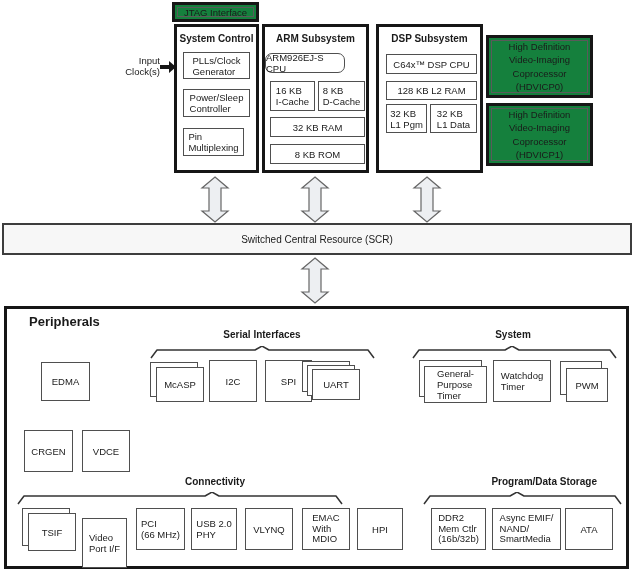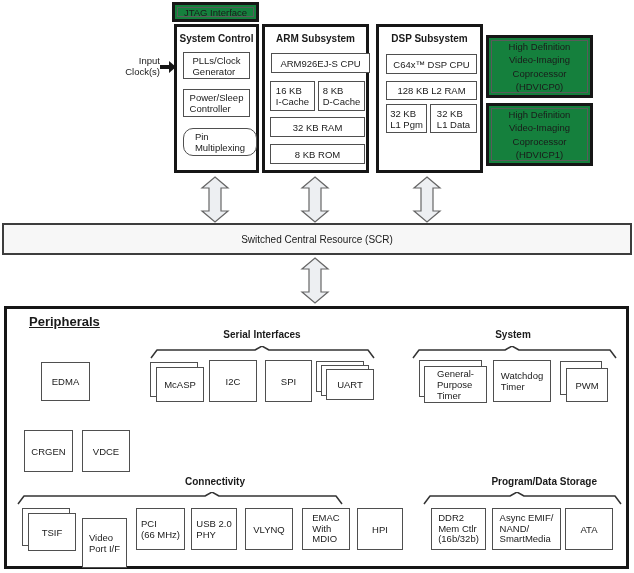--- a/index.html
+++ b/index.html
@@ -16,21 +16,21 @@
     display:flex;align-items:center;justify-content:center;text-align:center;}
   
   .pbox{position:absolute;box-sizing:border-box;border:1.5px solid #4f4f4f;background:#fff;
     display:flex;align-items:center;justify-content:center;text-align:left;}
   .lbl{white-space:pre-line;font-size:9.5px;line-height:11px;}
   .title{font-weight:bold;font-size:10px;text-align:center;}
   .grouplabel{position:absolute;font-weight:bold;font-size:10px;text-align:center;}
   .scr{border:2px solid #3d3d3d;background:#f7f7f7;display:flex;align-items:center;justify-content:center;
     font-size:10px;}
   .periph{border:3px solid #161616;background:#fff;}
-  .periph-title{position:absolute;font-weight:bold;font-size:13px;text-decoration:underline;}
+  .periph-title{position:absolute;font-weight:bold;font-size:13px;}
   svg{display:block;}
 </style>
 </head>
 <body>
 
 <div class="canvas">
 
   <div class="abs double" style="left:172px;top:2px;width:87px;height:20px;">
     <div class="inner">
         <span class="lbl">JTAG Interface</span>
@@ -46,29 +46,29 @@
   <div class="abs thick" style="left:174px;top:24px;width:85px;height:149px;">
     <div class="title" style="margin-top:6px;">System Control</div>
     <div class="pbox" style="left:6px;top:25px;width:67px;height:27px;">
       <span class="lbl">PLLs/Clock
 Generator</span>
     </div>
     <div class="pbox" style="left:6px;top:62px;width:67px;height:28px;">
       <span class="lbl">Power/Sleep
 Controller</span>
     </div>
-    <div class="pbox" style="left:6px;top:101px;width:74px;height:28px;border-radius:10px;">
+    <div class="pbox" style="left:6px;top:101px;width:61px;height:28px;">
       <span class="lbl">Pin
 Multiplexing</span>
     </div>
   </div>
 
   <div class="abs thick" style="left:262px;top:24px;width:107px;height:149px;">
     <div class="title" style="margin-top:6px;">ARM Subsystem</div>
-    <div class="pbox" style="left:6px;top:26px;width:99px;height:20px;">
+    <div class="pbox" style="left:0;top:26px;width:80px;height:20px;border-radius:7px;">
       <span class="lbl">ARM926EJ-S CPU</span>
     </div>
     <div class="pbox" style="left:5px;top:54px;width:45px;height:30px;">
       <span class="lbl">16 KB
 I-Cache</span>
     </div>
     <div class="pbox" style="left:53px;top:54px;width:47px;height:30px;">
       <span class="lbl">8 KB
 D-Cache</span>
     </div>
@@ -149,21 +149,21 @@
       <div class="pbox" style="left:6px;top:5px;width:48px;height:35px;">
         <span class="lbl">McASP</span>
       </div>
     </div>
     <div class="pbox" style="left:202px;top:51px;width:48px;height:42px;">
       <span class="lbl">I2C</span>
     </div>
     <div class="pbox" style="left:258px;top:51px;width:47px;height:42px;">
       <span class="lbl">SPI</span>
     </div>
-    <div class="abs" style="left:309px;top:52px;width:59px;height:41px;">
+    <div class="abs" style="left:295px;top:52px;width:59px;height:41px;">
       <div class="pbox" style="left:0;top:0;width:48px;height:31px;"></div>
       <div class="pbox" style="left:5px;top:4px;width:48px;height:31px;"></div>
       <div class="pbox" style="left:10px;top:8px;width:48px;height:31px;">
         <span class="lbl">UART</span>
       </div>
     </div>
 
     <div class="grouplabel" style="left:436px;top:20px;width:140px;">System</div>
     <svg class="abs" style="left:405px;top:37px;" width="205" height="13">
       <polyline points="1,12 7,4 93,4 100,0 107,4 198,4 204,12" fill="none" stroke="#333" stroke-width="1.5" stroke-linejoin="round"></polyline>

